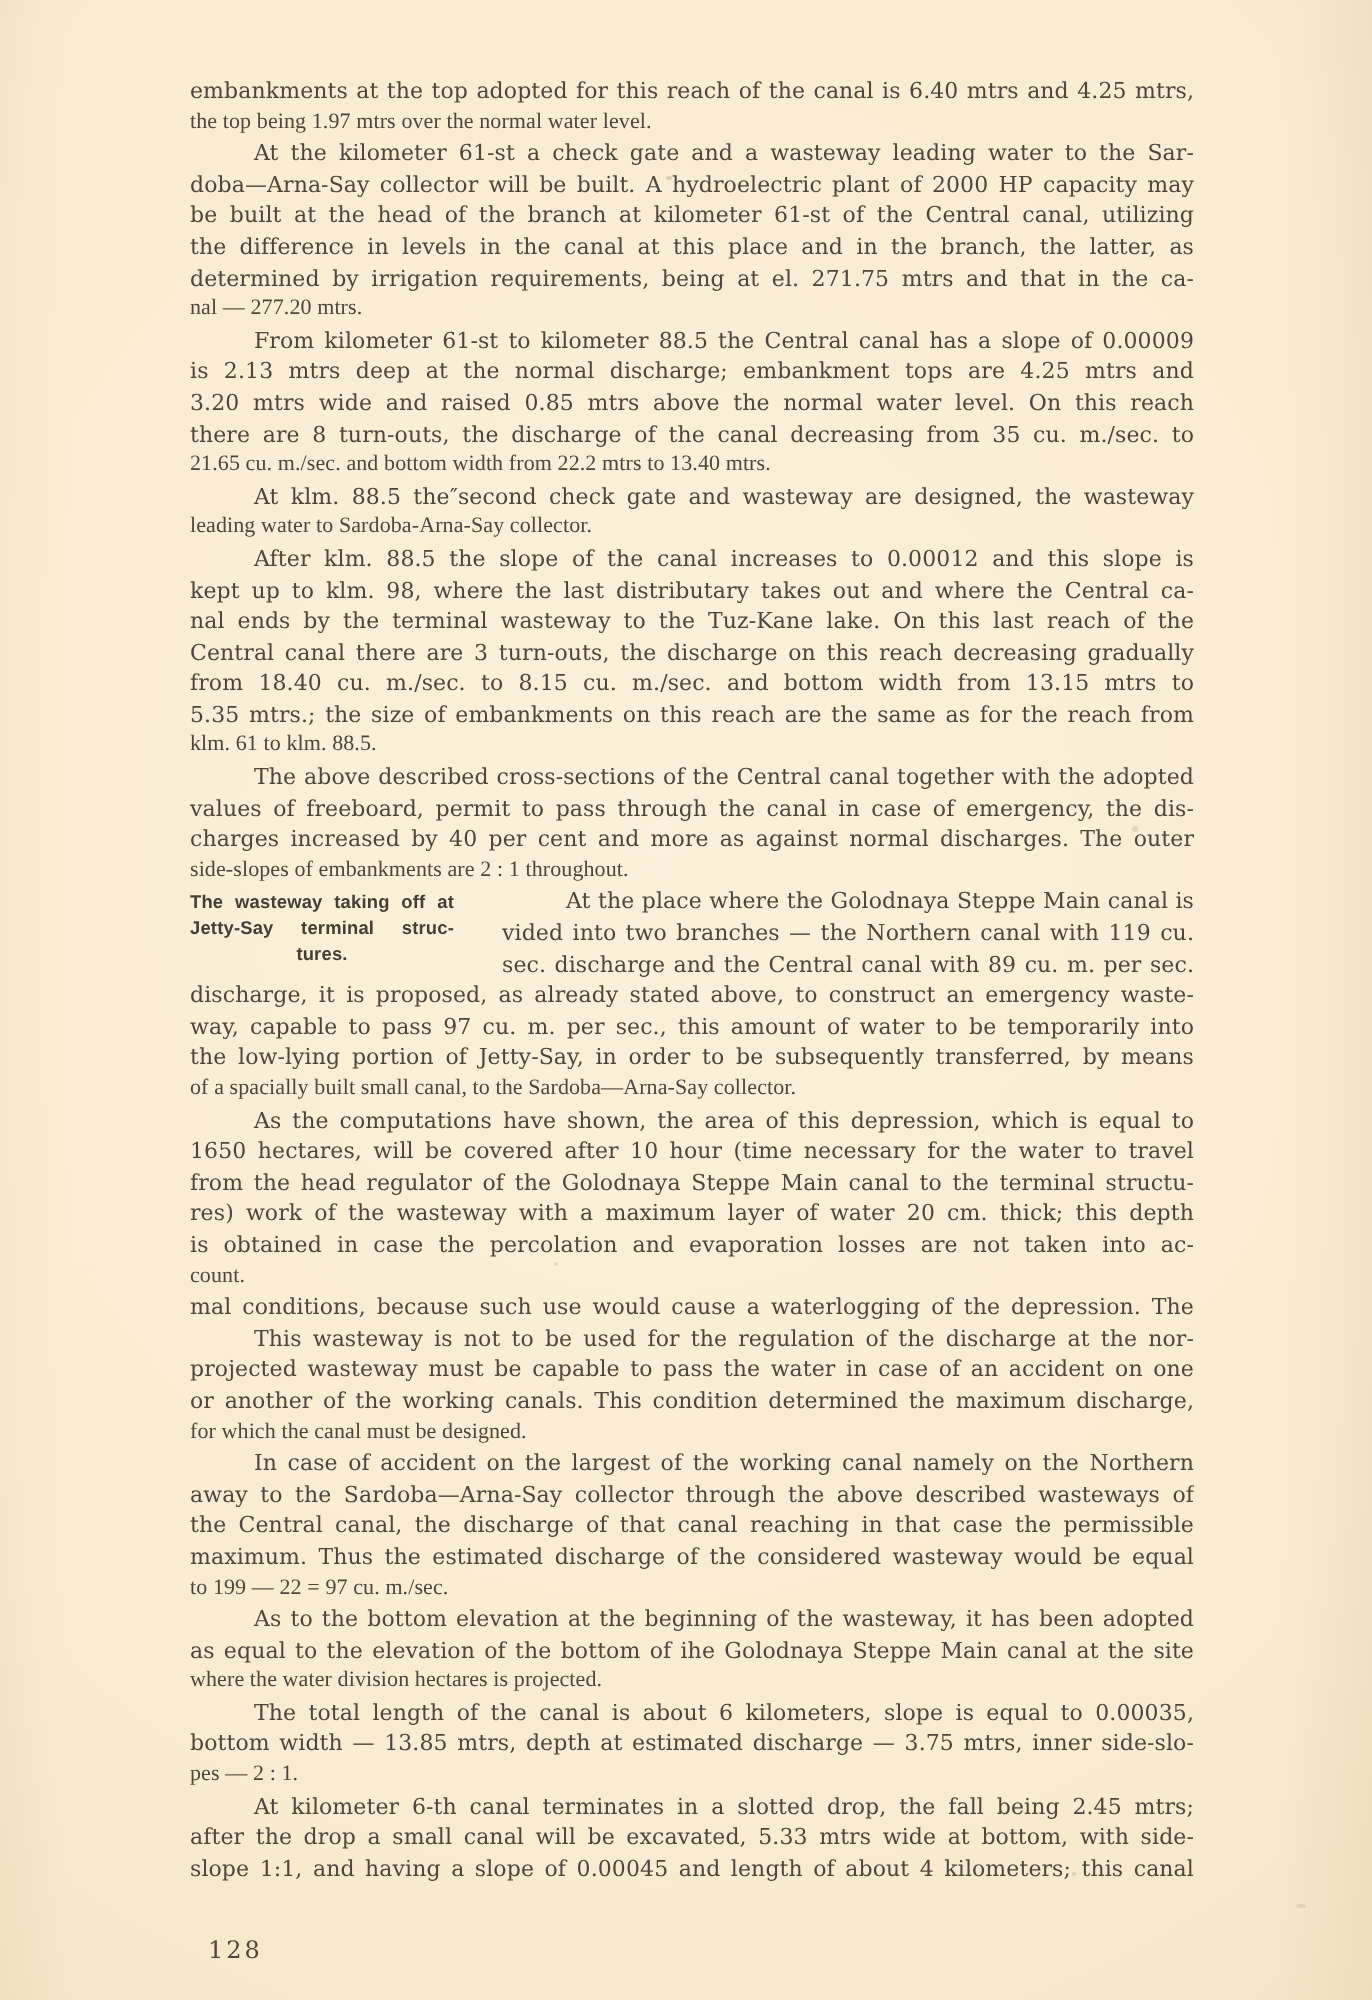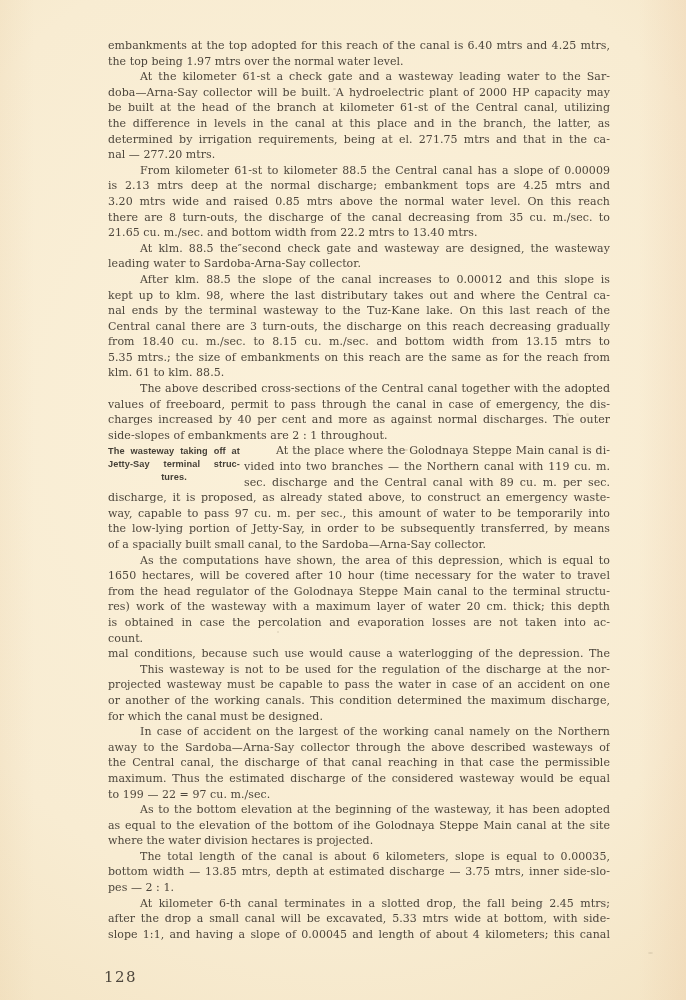--- a/index.html
+++ b/index.html
@@ -6,44 +6,44 @@
   body{
     width:686px;height:1000px;position:relative;overflow:hidden;
     background:
       linear-gradient(90deg, rgba(215,175,125,0.10) 0%, rgba(215,175,125,0) 5%, rgba(215,175,125,0) 93%, rgba(226,178,138,0.18) 100%),
       radial-gradient(ellipse 120% 90% at 48% 42%, #fbf1da 0%, #f8ecd2 55%, #f3e3c2 84%, #ecd9b1 100%);
     font-family:"DejaVu Serif", serif;
     color:#4d463c;
   }
   .page{position:absolute;inset:0;}
   .text-block{
-    position:absolute;left:108px;top:38px;width:502px;
+    position:absolute;left:95px;top:38px;width:502px;
     font-size:11px;line-height:15.6px;
     letter-spacing:0.05px;
   }
   .para{margin:0;padding:0;}
   .line{
     height:15.6px;overflow:hidden;
     text-align:justify;text-align-last:justify;
     text-justify:inter-word;
     white-space:nowrap0; 
   }
   .line.first{text-indent:32px;}
-  .line.last{text-align-last:left;}
+  .line.last{text-align-last:left;font-family:Liberation Serif, serif;}
   .margin-note{
-    float:left;width:132px;margin:2px 4px 3px 0;
+    float:left;width:132px;margin:2px 24px 3px 0;
     font-family:"Liberation Sans", sans-serif;font-weight:bold;
     font-size:9.2px;line-height:13px;color:#443f36;
     letter-spacing:0.1px;
   }
   .note-line{text-align:justify;text-align-last:justify;}
   .note-line.center{text-align:center;text-align-last:center;}
   .page-number{
     position:absolute;left:104px;top:968px;
-    font-size:15px;letter-spacing:1.5px;color:#4d463c;
+    font-size:12px;letter-spacing:1.5px;color:#4d463c;
   }
   .speck{position:absolute;border-radius:50%;background:#7a6a52;}
 </style>
 </head>
 <body>
 
 <div class="page">
   <div class="text-block">
       <div class="para">
         <div class="line">embankments at the top adopted for this reach of the canal is 6.40 mtrs and 4.25 mtrs,</div>

